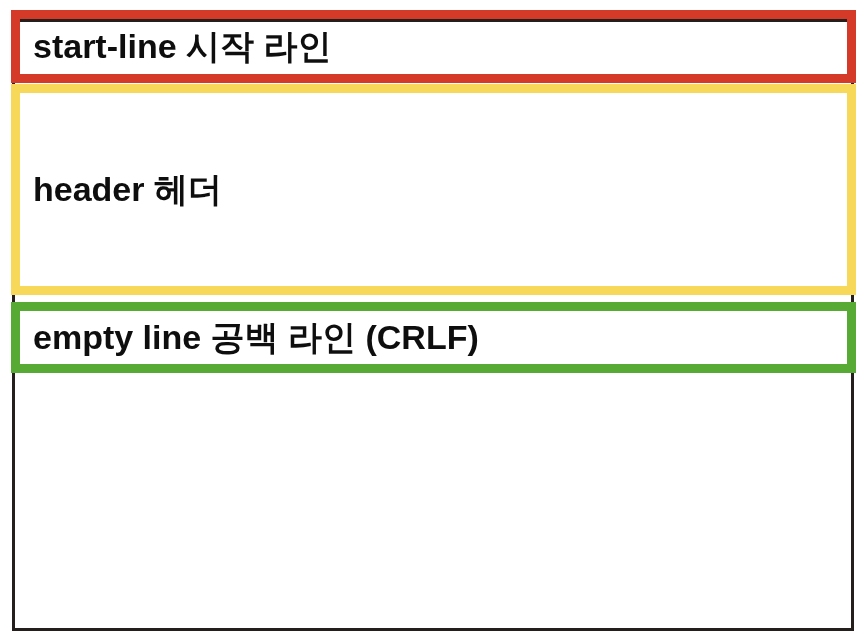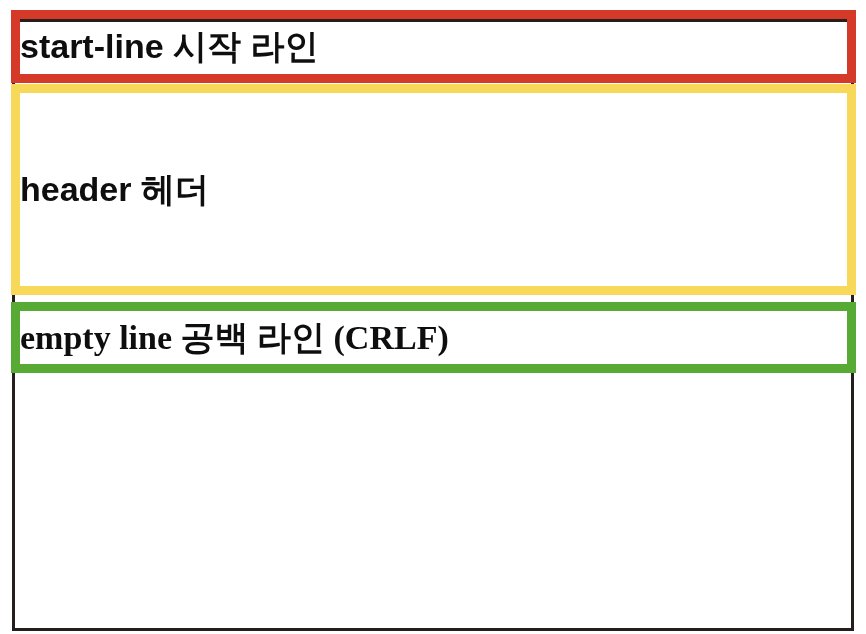--- a/index.html
+++ b/index.html
@@ -39,20 +39,21 @@
     z-index: 2;
   }
   .box-start-line   { top: 10px;  height: 73px;  }
   .box-header       { top: 84px;  height: 211px; }
   .box-empty-line   { top: 302px; height: 71px;  }
   .box-message-body { top: 379px; height: 247px; }
   .label {
     font-size: 34px;
     font-weight: bold;
     color: #0e0e0e;
+    padding-left: 13px;
     white-space: nowrap;
     line-height: 1.1;
   }
   
   .box-fill {
     position: absolute;
     inset: 0;
     background: #ffffff;
     z-index: -1;
   }
@@ -68,19 +69,19 @@
   <div class="box box-start-line" style="border-color: rgb(213, 58, 40);">
     <div class="box-fill"></div>
     <span class="label">start-line 시작 라인</span>
   </div>
 
   <div class="box box-header" style="border-color: rgb(248, 216, 88);">
     <div class="box-fill"></div>
     <span class="label">header 헤더</span>
   </div>
 
-  <div class="box box-empty-line" style="border-color: rgb(87, 171, 53); font-family: Liberation Serif, serif;">
+  <div class="box box-empty-line" style="border-color: rgb(87, 171, 53);">
     <div class="box-fill"></div>
     <span class="label">empty line 공백 라인 (CRLF)</span>
   </div>
 
 
 </div>
 
 </body></html>

